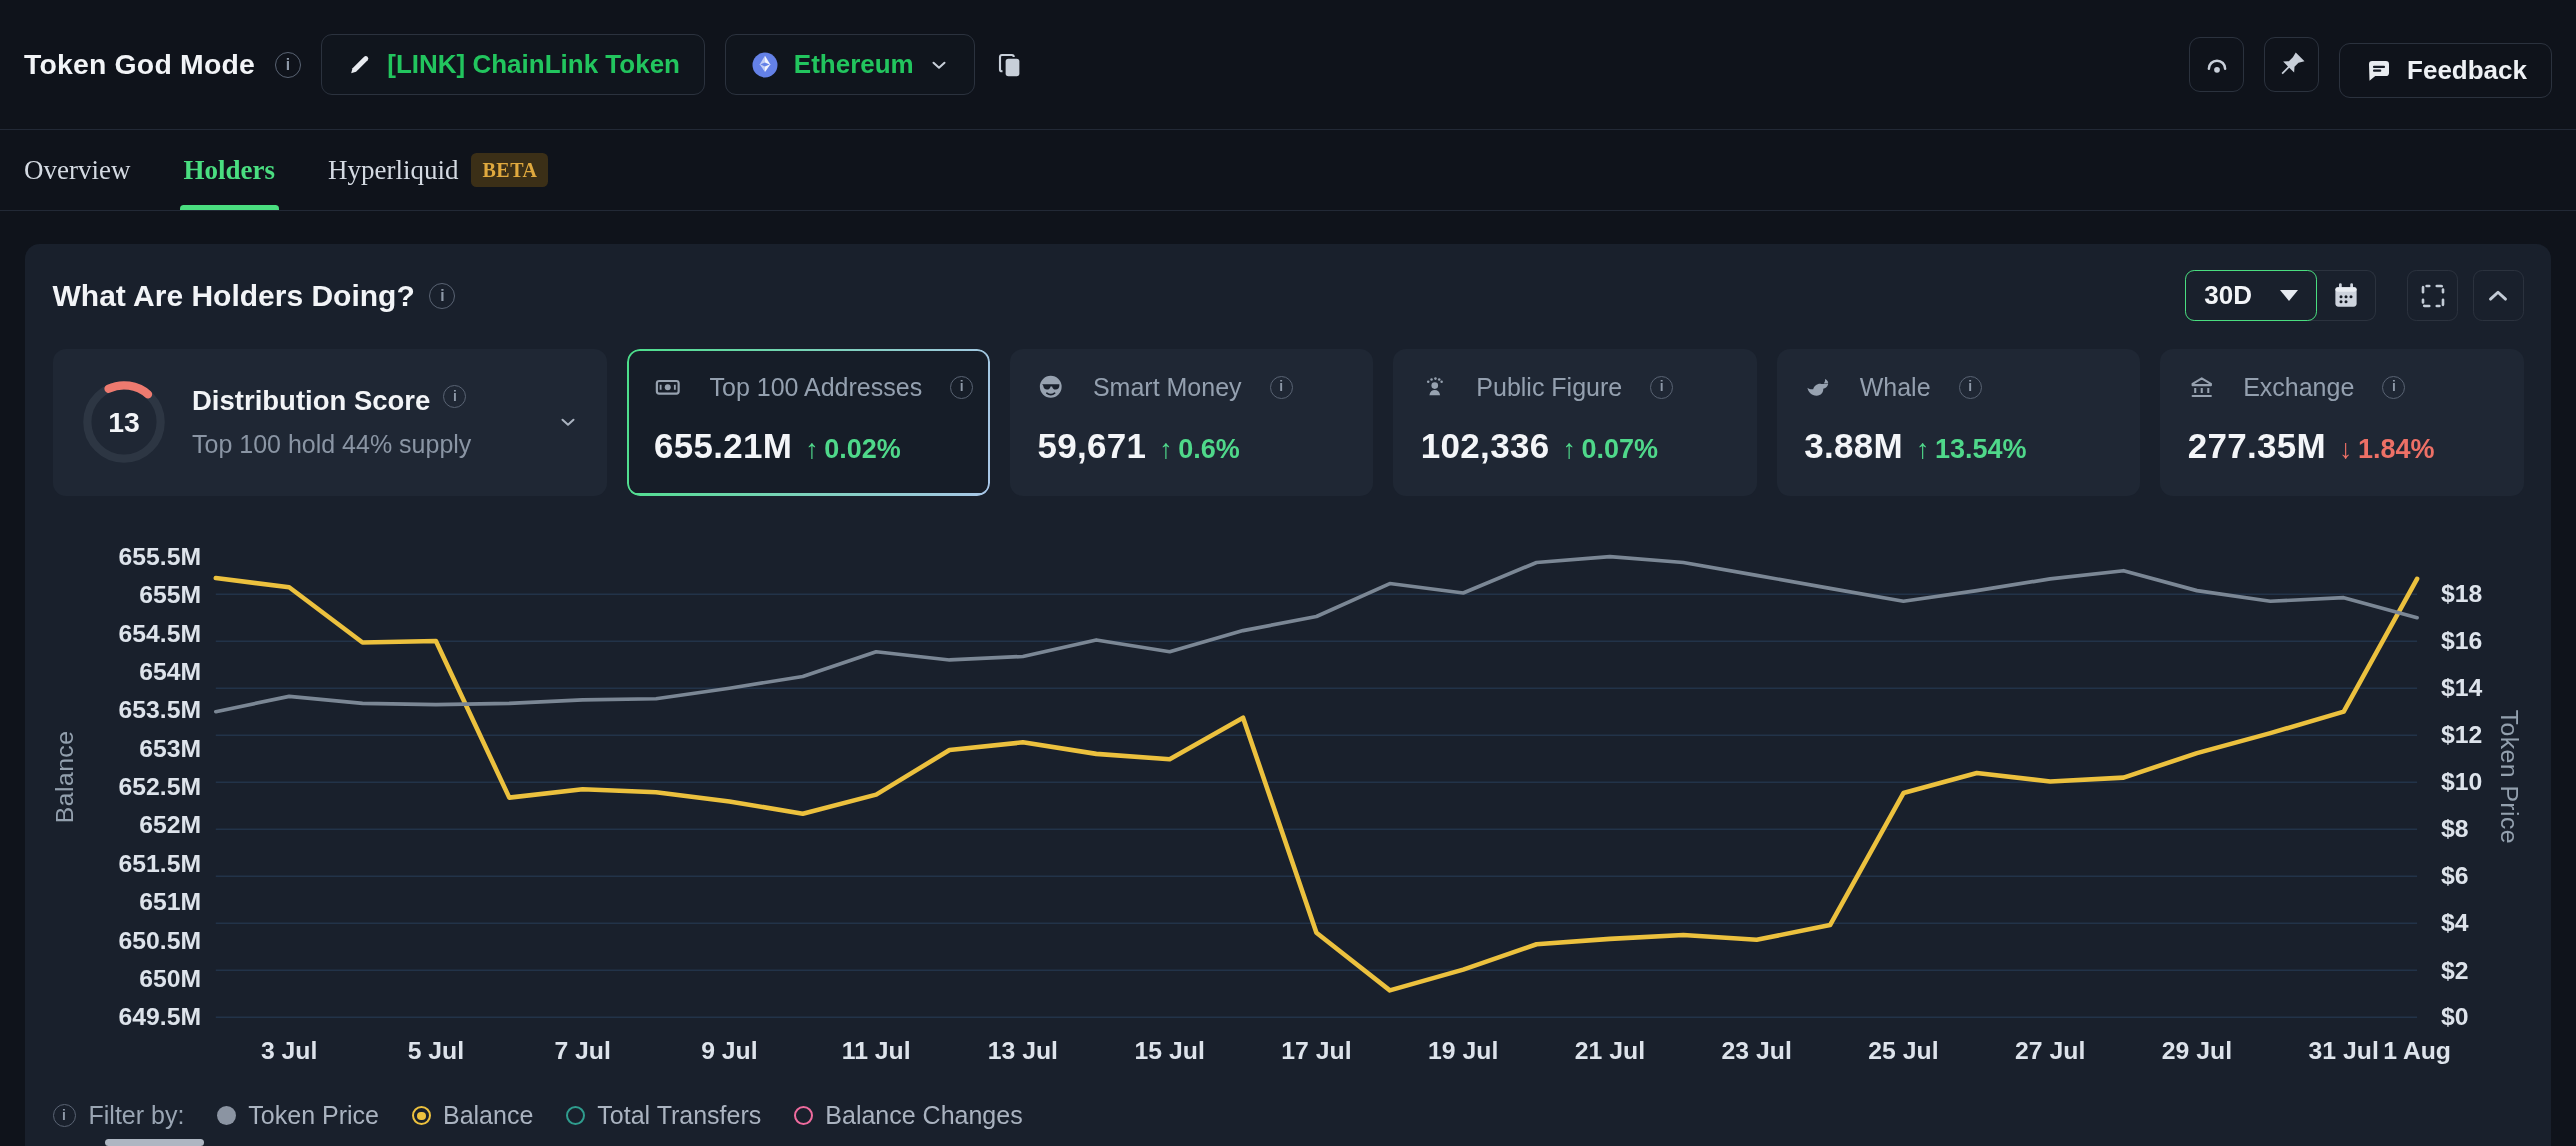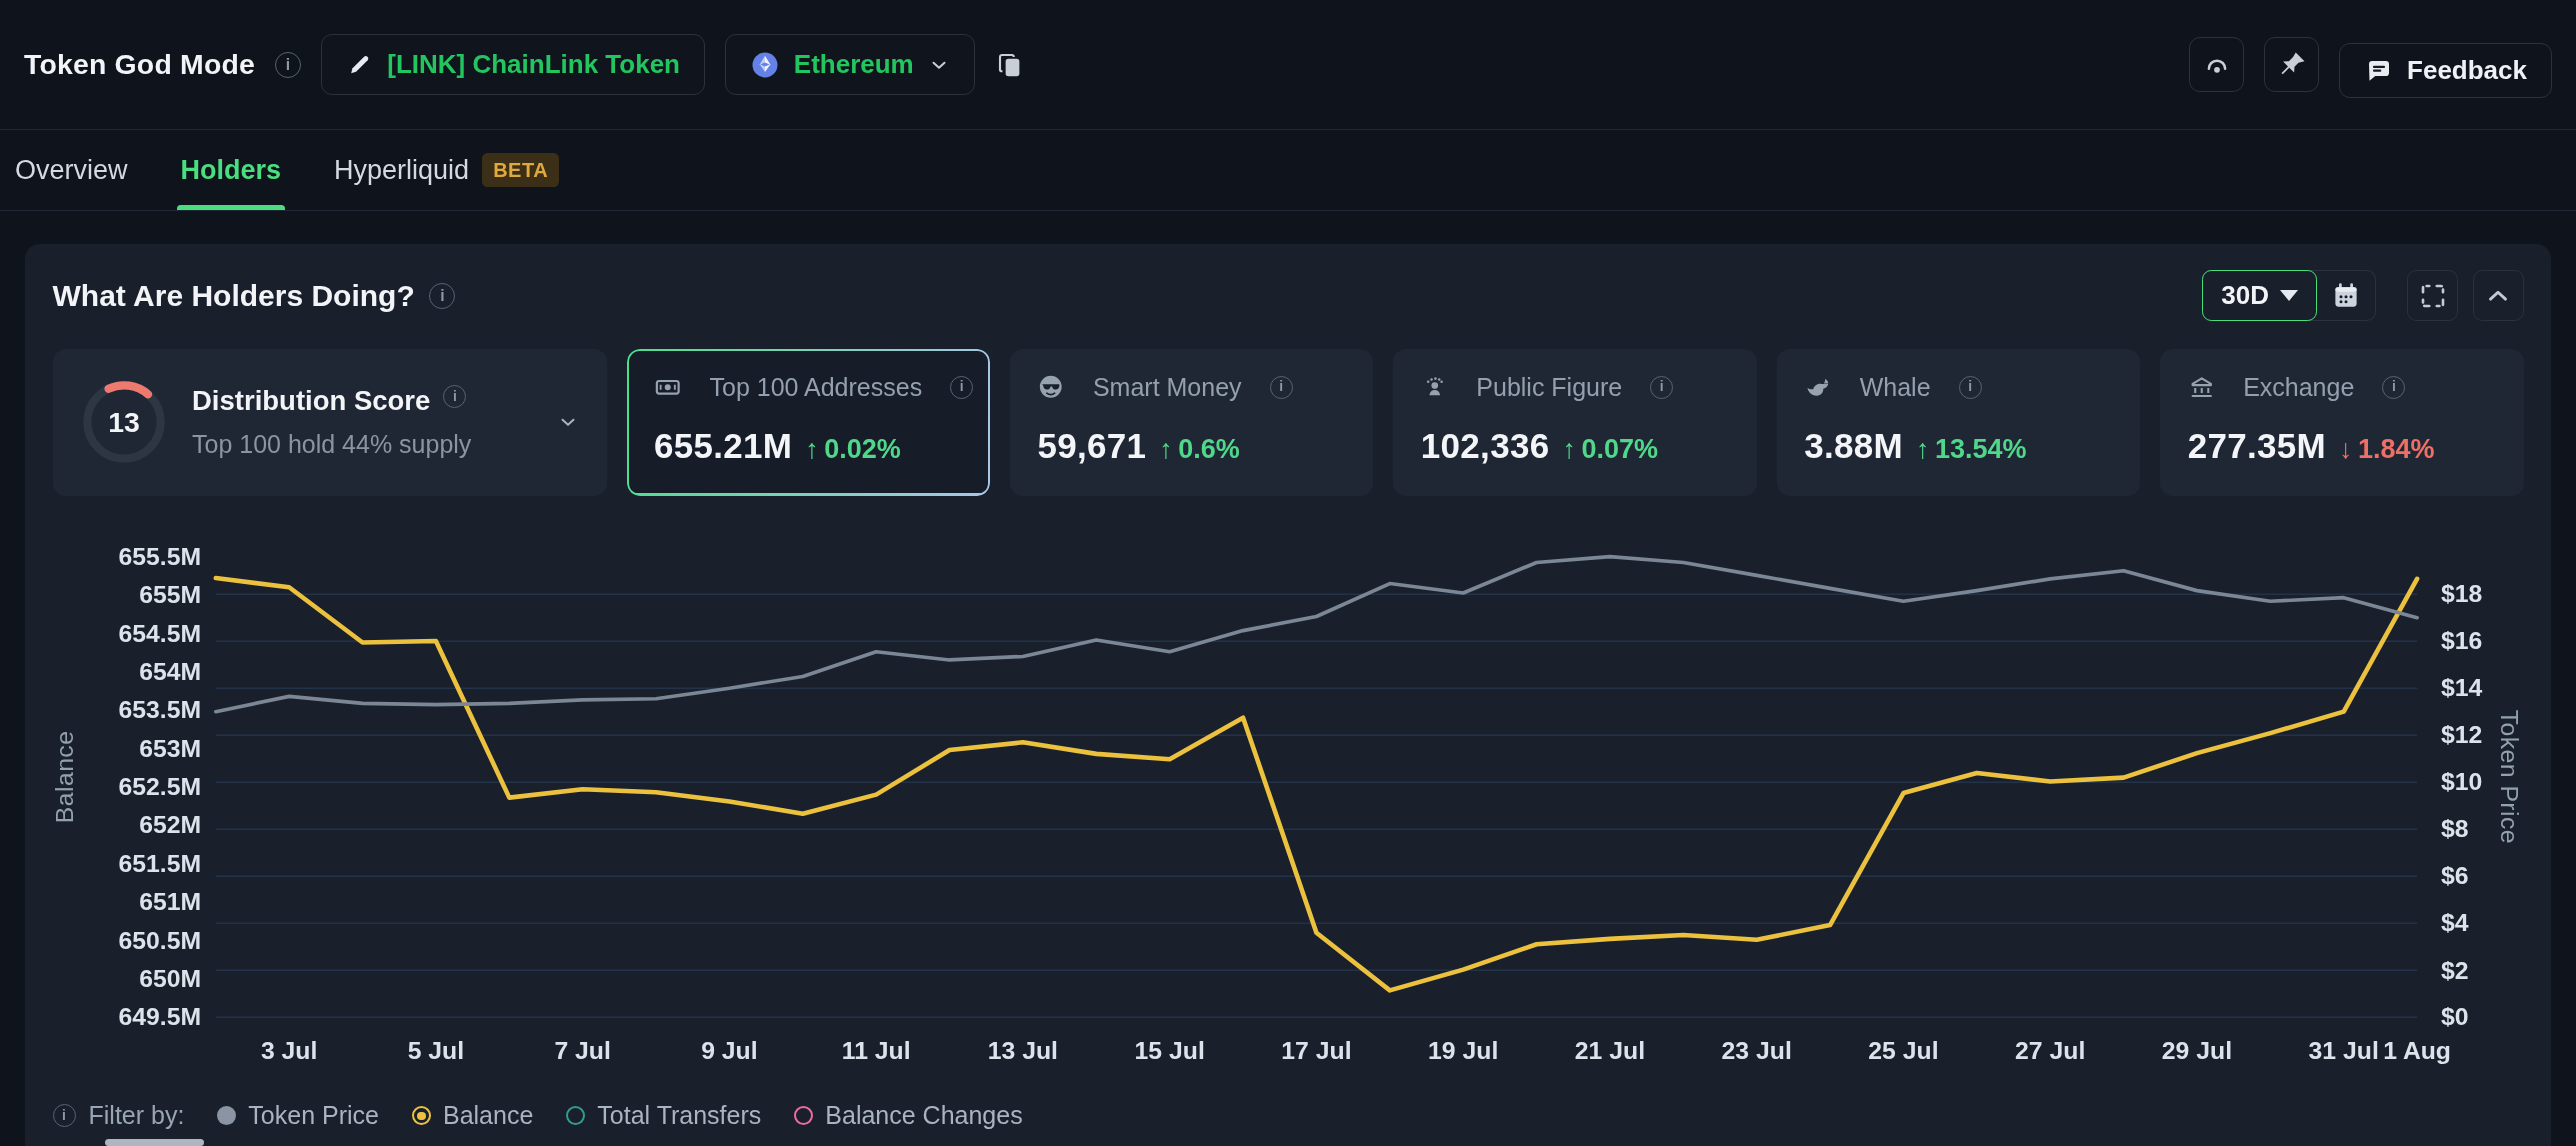--- a/index.html
+++ b/index.html
@@ -25,39 +25,39 @@
   .chev { width:22px; height:22px; flex:none; }
   .spacer { flex:1; }
   .icon-btn { width:55px; height:55px; border:1.8px solid #2b323e; border-radius:11px;
               background:transparent; display:flex; align-items:center; justify-content:center;
               color:#c8cfd9; cursor:pointer; }
   .feedback-btn { height:55px; display:flex; align-items:center; gap:13px; padding:0 24px;
                   border:1.8px solid #2b323e; border-radius:11px; font-size:26px; font-weight:600;
                   color:#eef1f5; cursor:pointer; background:transparent;margin-top:12px; }
   .copy-btn { background:none; border:none; color:#c8cfd9; cursor:pointer; display:flex; }
   
-  .tabrow { height:81px; display:flex; align-items:center; gap:53px; padding:0 15px;
-            border-bottom:0.9px solid #222936; }
+  .tabrow { height:81px; display:flex; align-items:center; gap:53px; padding:0 24px;
+            border-bottom:0.9px solid #222936;font-family:Liberation Serif, serif; }
   .tab { position:relative; height:100%; display:flex; align-items:center; gap:13px;
          font-size:27px; font-weight:500; color:#d4dae2; cursor:pointer; }
   .tab.active { color:#4ade80; font-weight:600; }
   .tab.active::after { content:""; position:absolute; left:-3.7px; right:-3.7px; bottom:0;
          height:5.5px; border-radius:3.7px 3.7px 0 0; background:#4ade80; }
   .beta { background:#3b2f17; color:#e0a93e; font-size:20px; font-weight:700;
           border-radius:5.5px; padding:5.5px 11px; letter-spacing:0.5px; }
   
   .main { padding:33px 25px 0; }
   .panel { background:#19202c; border-radius:14.7px; height:954px; overflow:hidden; }
   .panel-head { display:flex; align-items:center; justify-content:space-between;
                 padding:26px 27.5px 0; }
   .panel-title-wrap { display:flex; align-items:center; gap:14.7px; }
   .panel-title { font-size:30px; font-weight:700; color:#f2f4f7; }
   .controls { display:flex; align-items:center; gap:31px; }
   .seg-group { display:flex; align-items:stretch; }
-  .seg-30d { height:51px; display:flex; align-items:center; gap:11px; padding:0 18.3px;
+  .seg-30d { height:51px; display:flex; align-items:center; gap:28px; padding:0 18.3px;
              border:1.8px solid #4ade80; border-radius:9.2px; font-size:26px; font-weight:600;
              color:#f2f4f7; cursor:pointer; position:relative; z-index:1; background:#19202c; }
   .seg-cal { height:51px; width:66px; display:flex; align-items:center; justify-content:center;
              border:1.8px solid #2b323e; border-left:none; border-radius:0 9.2px 9.2px 0;
              margin-left:-7.3px; padding-left:7.3px; color:#cdd3dd; cursor:pointer; }
   .sq-btn { width:51px; height:51px; border:1.8px solid #2b323e; border-radius:9.2px;
             display:flex; align-items:center; justify-content:center; color:#c3cbd6;
             cursor:pointer; background:transparent; }
   .caret-tri { width:0; height:0; border-left:9.2px solid transparent; border-right:9.2px solid transparent;
                border-top:11px solid #e6eaf0; }

